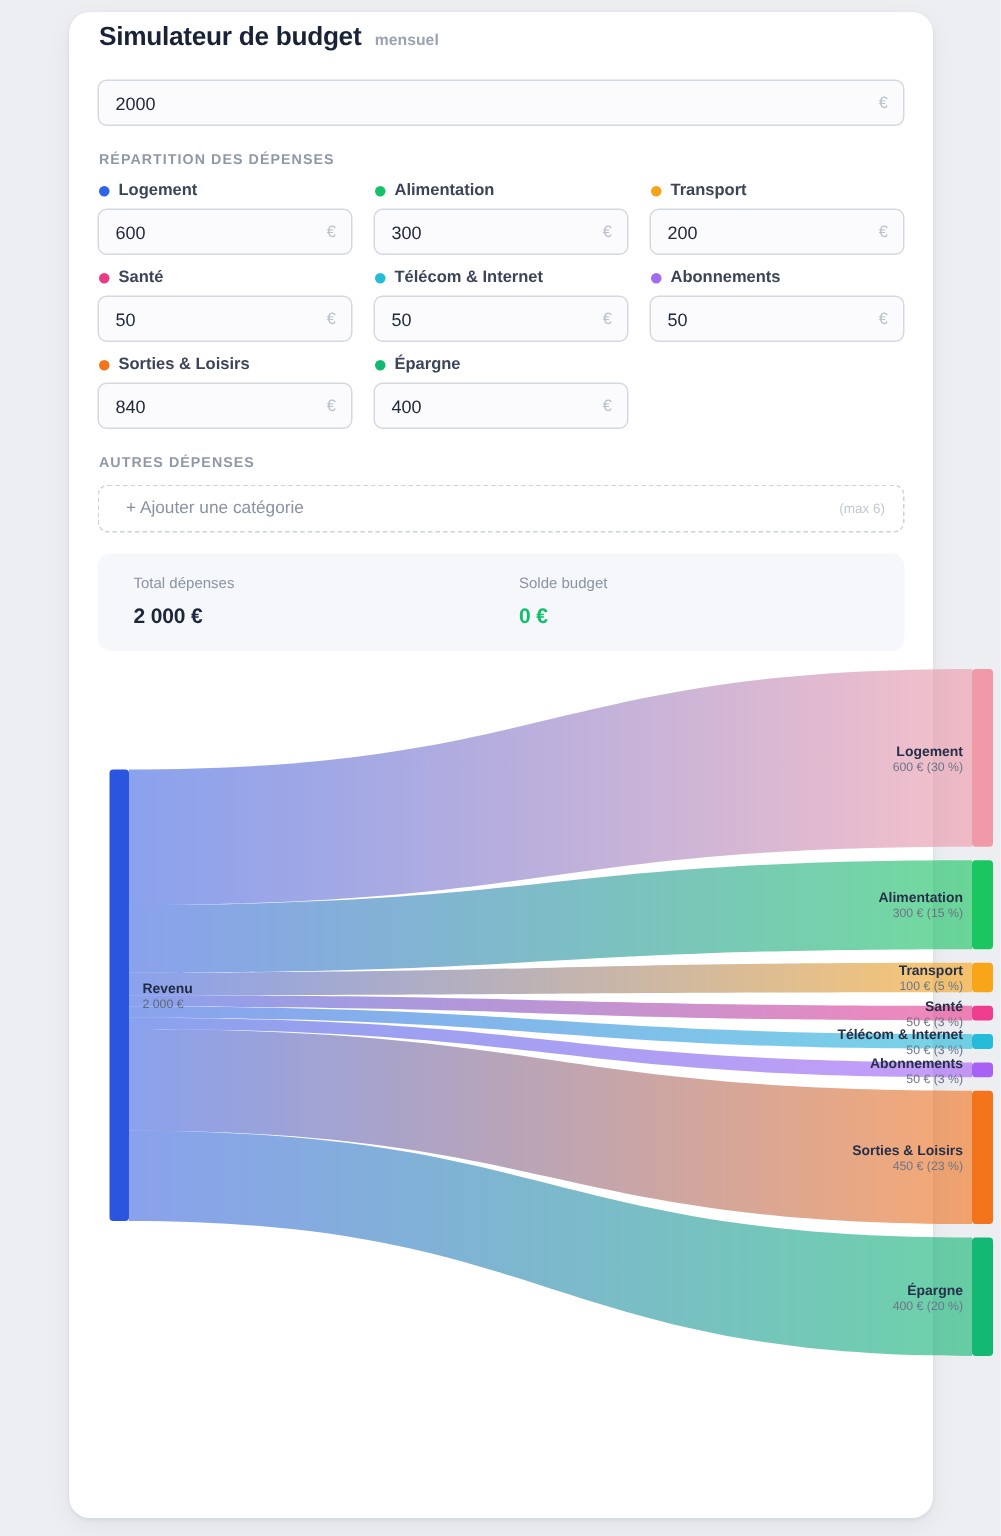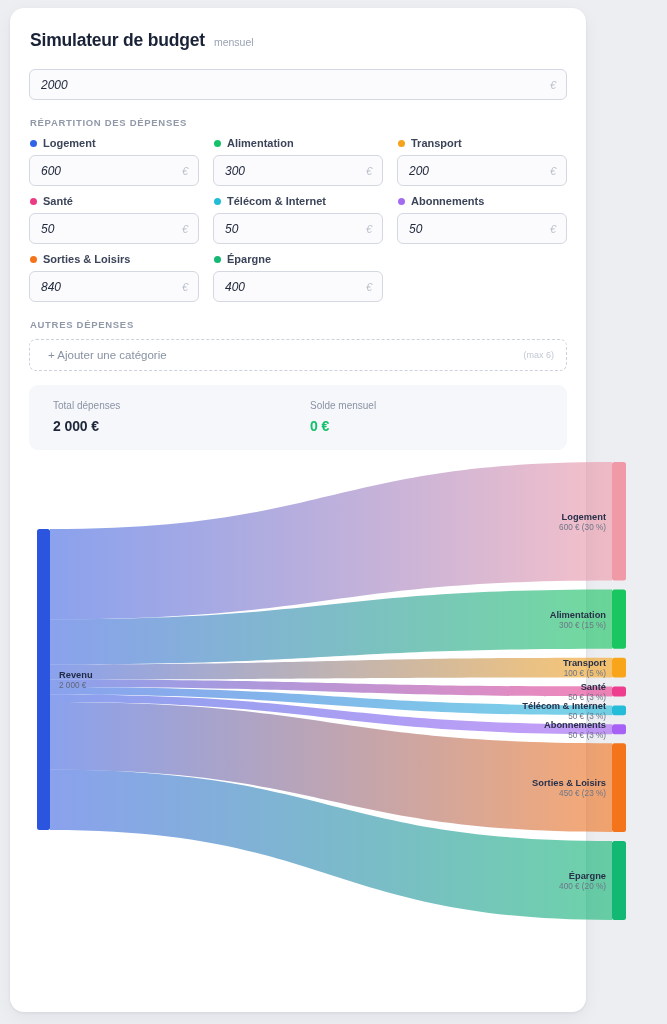--- a/index.html
+++ b/index.html
@@ -13,40 +13,41 @@
   .page {
     width: 667px; height: 1024px;
     padding: 8px 10px 12px 10px;
   }
   .card {
     background: #ffffff;
     border-radius: 14px;
     width: 576px;
     min-height: 1004px;
     box-shadow: 0 1px 3px rgba(16,24,40,.07), 0 6px 18px rgba(16,24,40,.05);
-    padding: 22px 19px 10px 19px;
+    padding: 6px 19px 10px 19px;
     position: relative;
+    margin-left: 36px;
   }
 
   
   .hdr { display: flex; align-items: baseline; gap: 9px; margin: 0 0 18px 1px; }
   .hdr-title { font-size: 17.5px; font-weight: 700; color: #1a2238; letter-spacing: -.2px; }
-  .hdr-sub { font-size: 10.5px; color: #9aa3b2; font-weight: 400; }
+  .hdr-sub { font-size: 10.5px; color: #9aa3b2; font-weight: 700; }
 
   
   .field-label { font-size: 11.5px; color: #4a5467; margin: 0 0 6px 1px; }
   .input-wrap { position: relative; }
   .input-box {
     height: 31px;
     border: 1px solid #d4d8e0;
     border-radius: 6px;
     background: #fbfbfd;
     display: flex; align-items: center;
     padding: 0 10px 0 11px;
-    font-size: 12px; color: #222a3d; font-style: italic;
+    font-size: 12px; color: #222a3d;
   }
   .input-box .val { flex: 1; }
   .input-box .suffix { font-size: 11px; color: #b9c0cc; }
 
   
   .section-cap {
     font-size: 9.5px; font-weight: 700; letter-spacing: .7px;
     color: #9098a8; margin: 17px 0 9px 1px; text-transform: uppercase;
   }
 
@@ -199,21 +200,21 @@
       <span class="add-label">+ Ajouter une catégorie</span>
       <span class="add-max">(max 6)</span>
     </div>
 
     <div class="totals">
       <div class="tot-col">
         <div class="tot-cap">Total dépenses</div>
         <div class="tot-val">2 000 €</div>
       </div>
       <div class="tot-col">
-        <div class="tot-cap">Solde mensuel</div>
+        <div class="tot-cap">Solde budget</div>
         <div class="tot-val pos">0 €</div>
       </div>
     </div>
 
     <svg class="sankey" viewBox="0 0 609 470">
       <defs id="sankey-defs">
           <linearGradient id="grad0" x1="0" x2="1" y1="0" y2="0">
             <stop offset="0%" stop-color="#2b55de" stop-opacity="0.55"></stop>
             <stop offset="100%" stop-color="#f09aa8" stop-opacity="0.62"></stop>
           </linearGradient>

